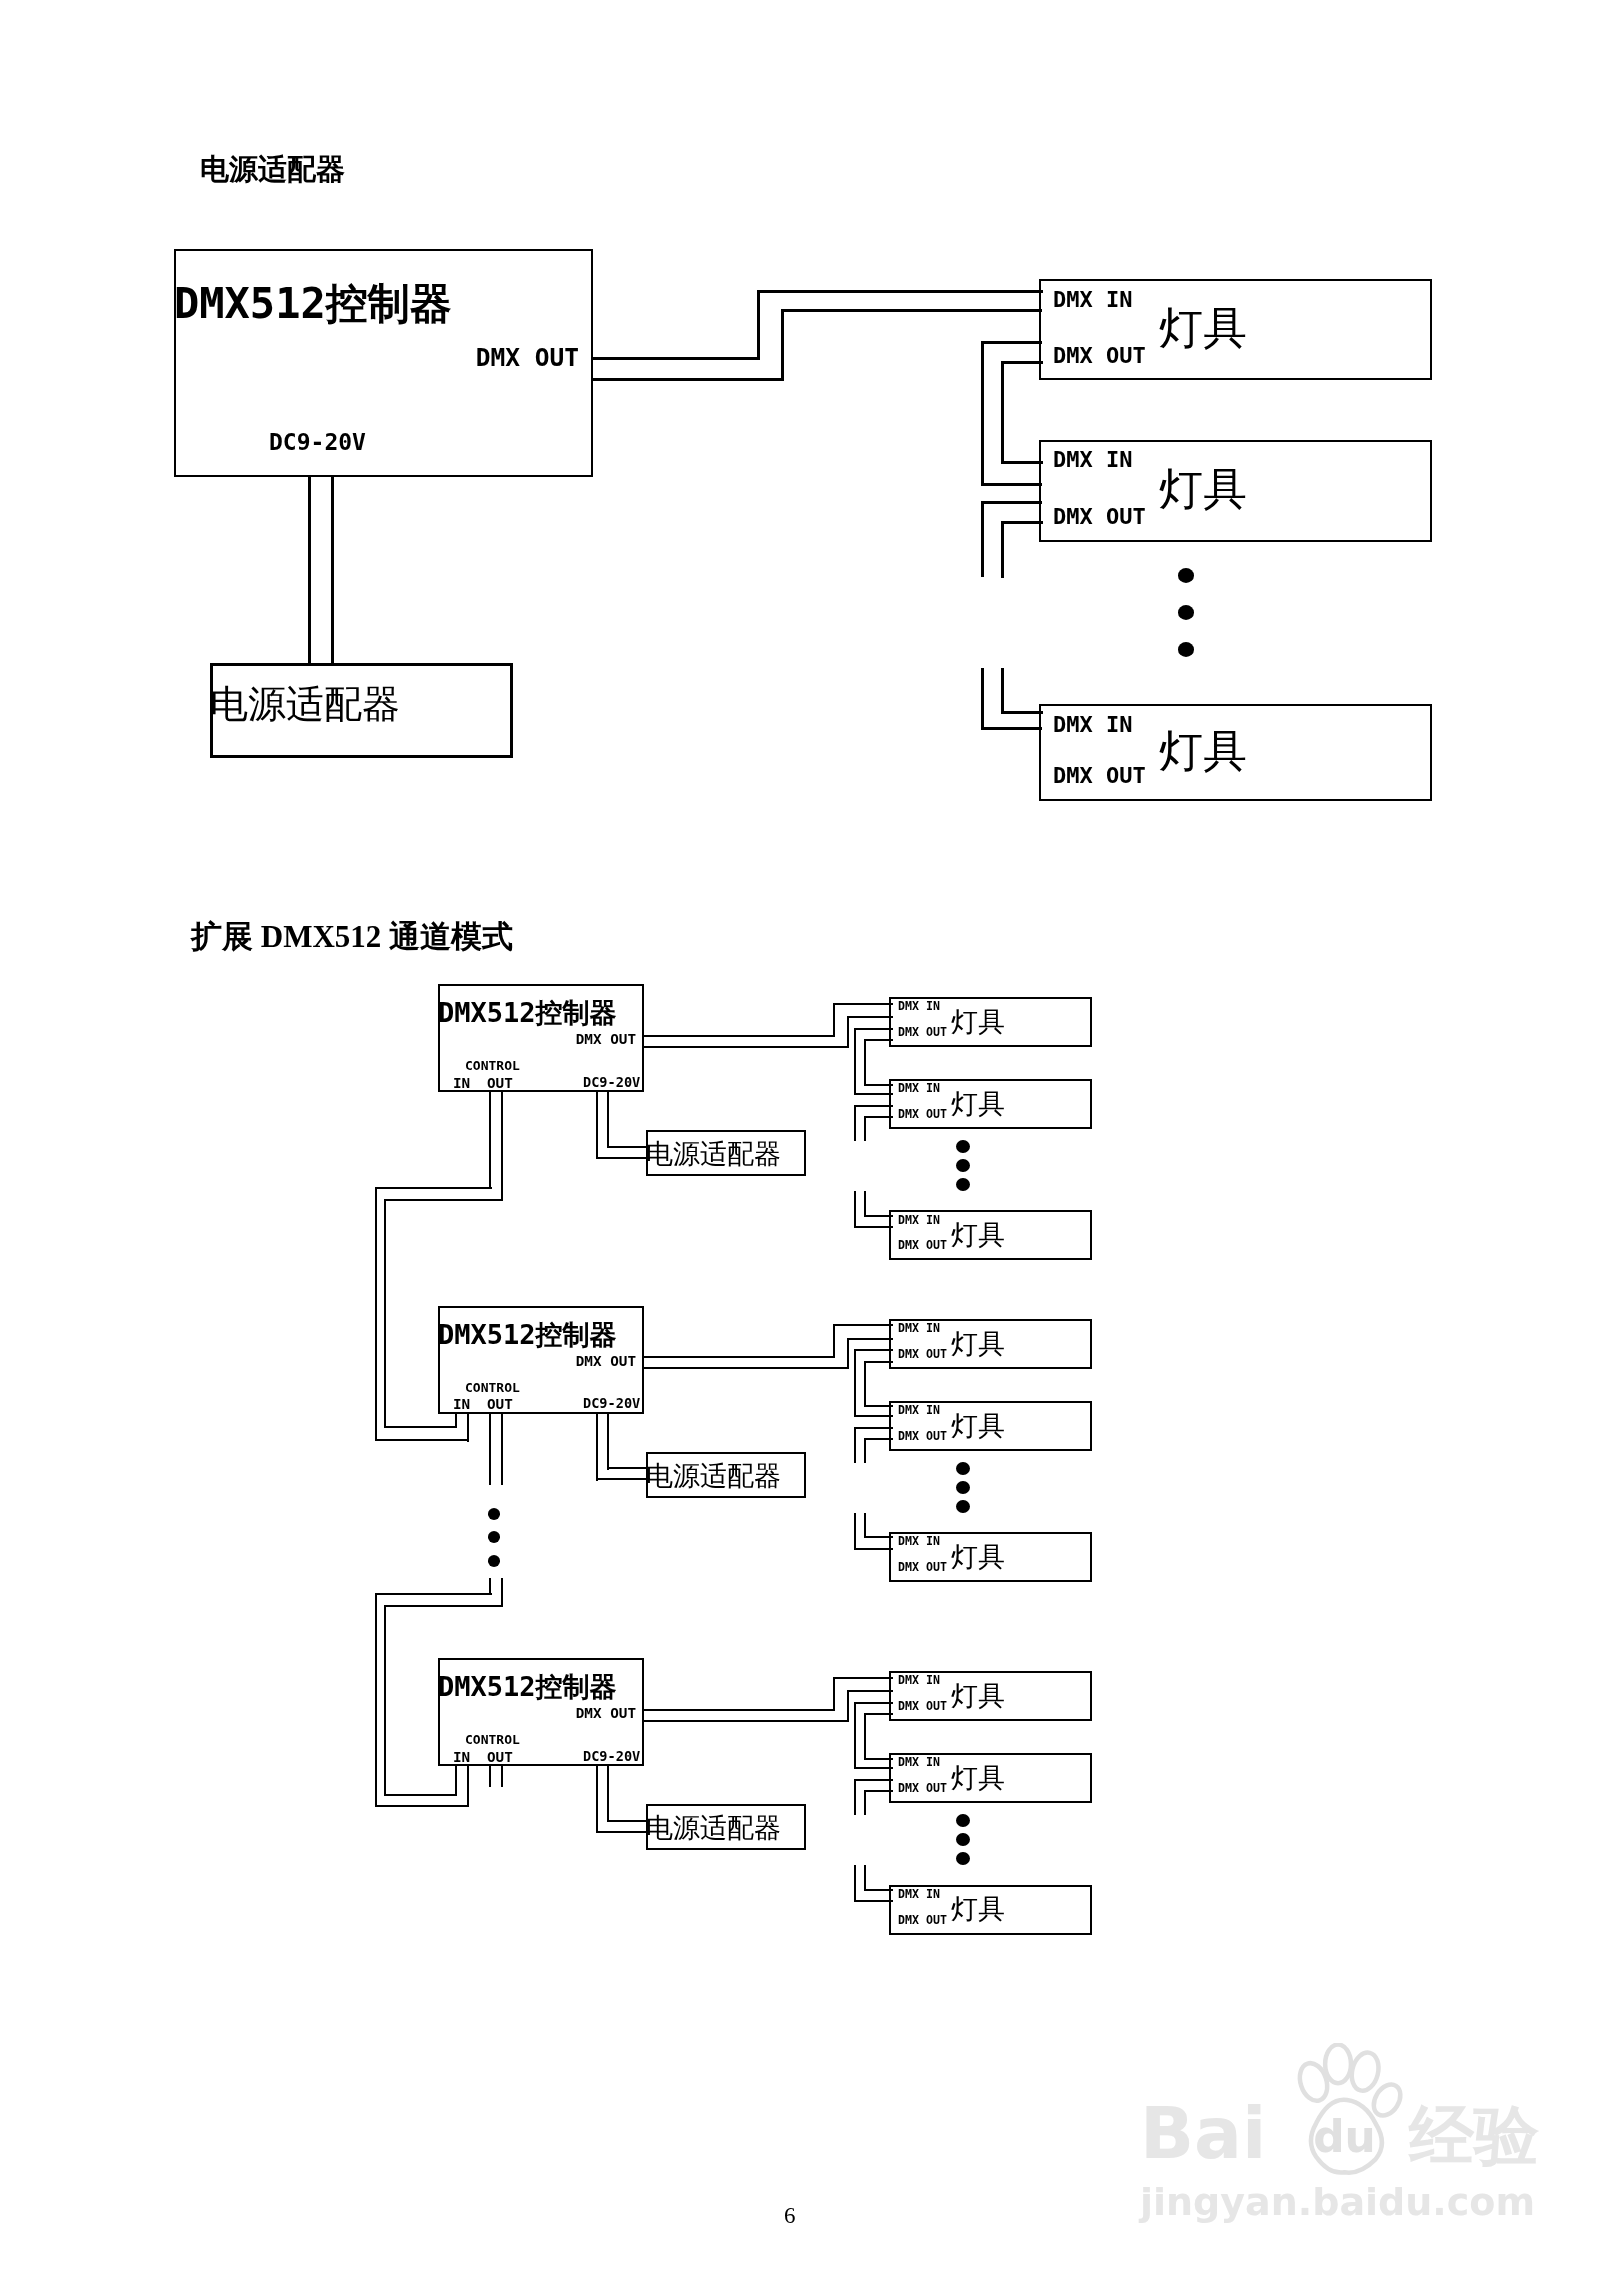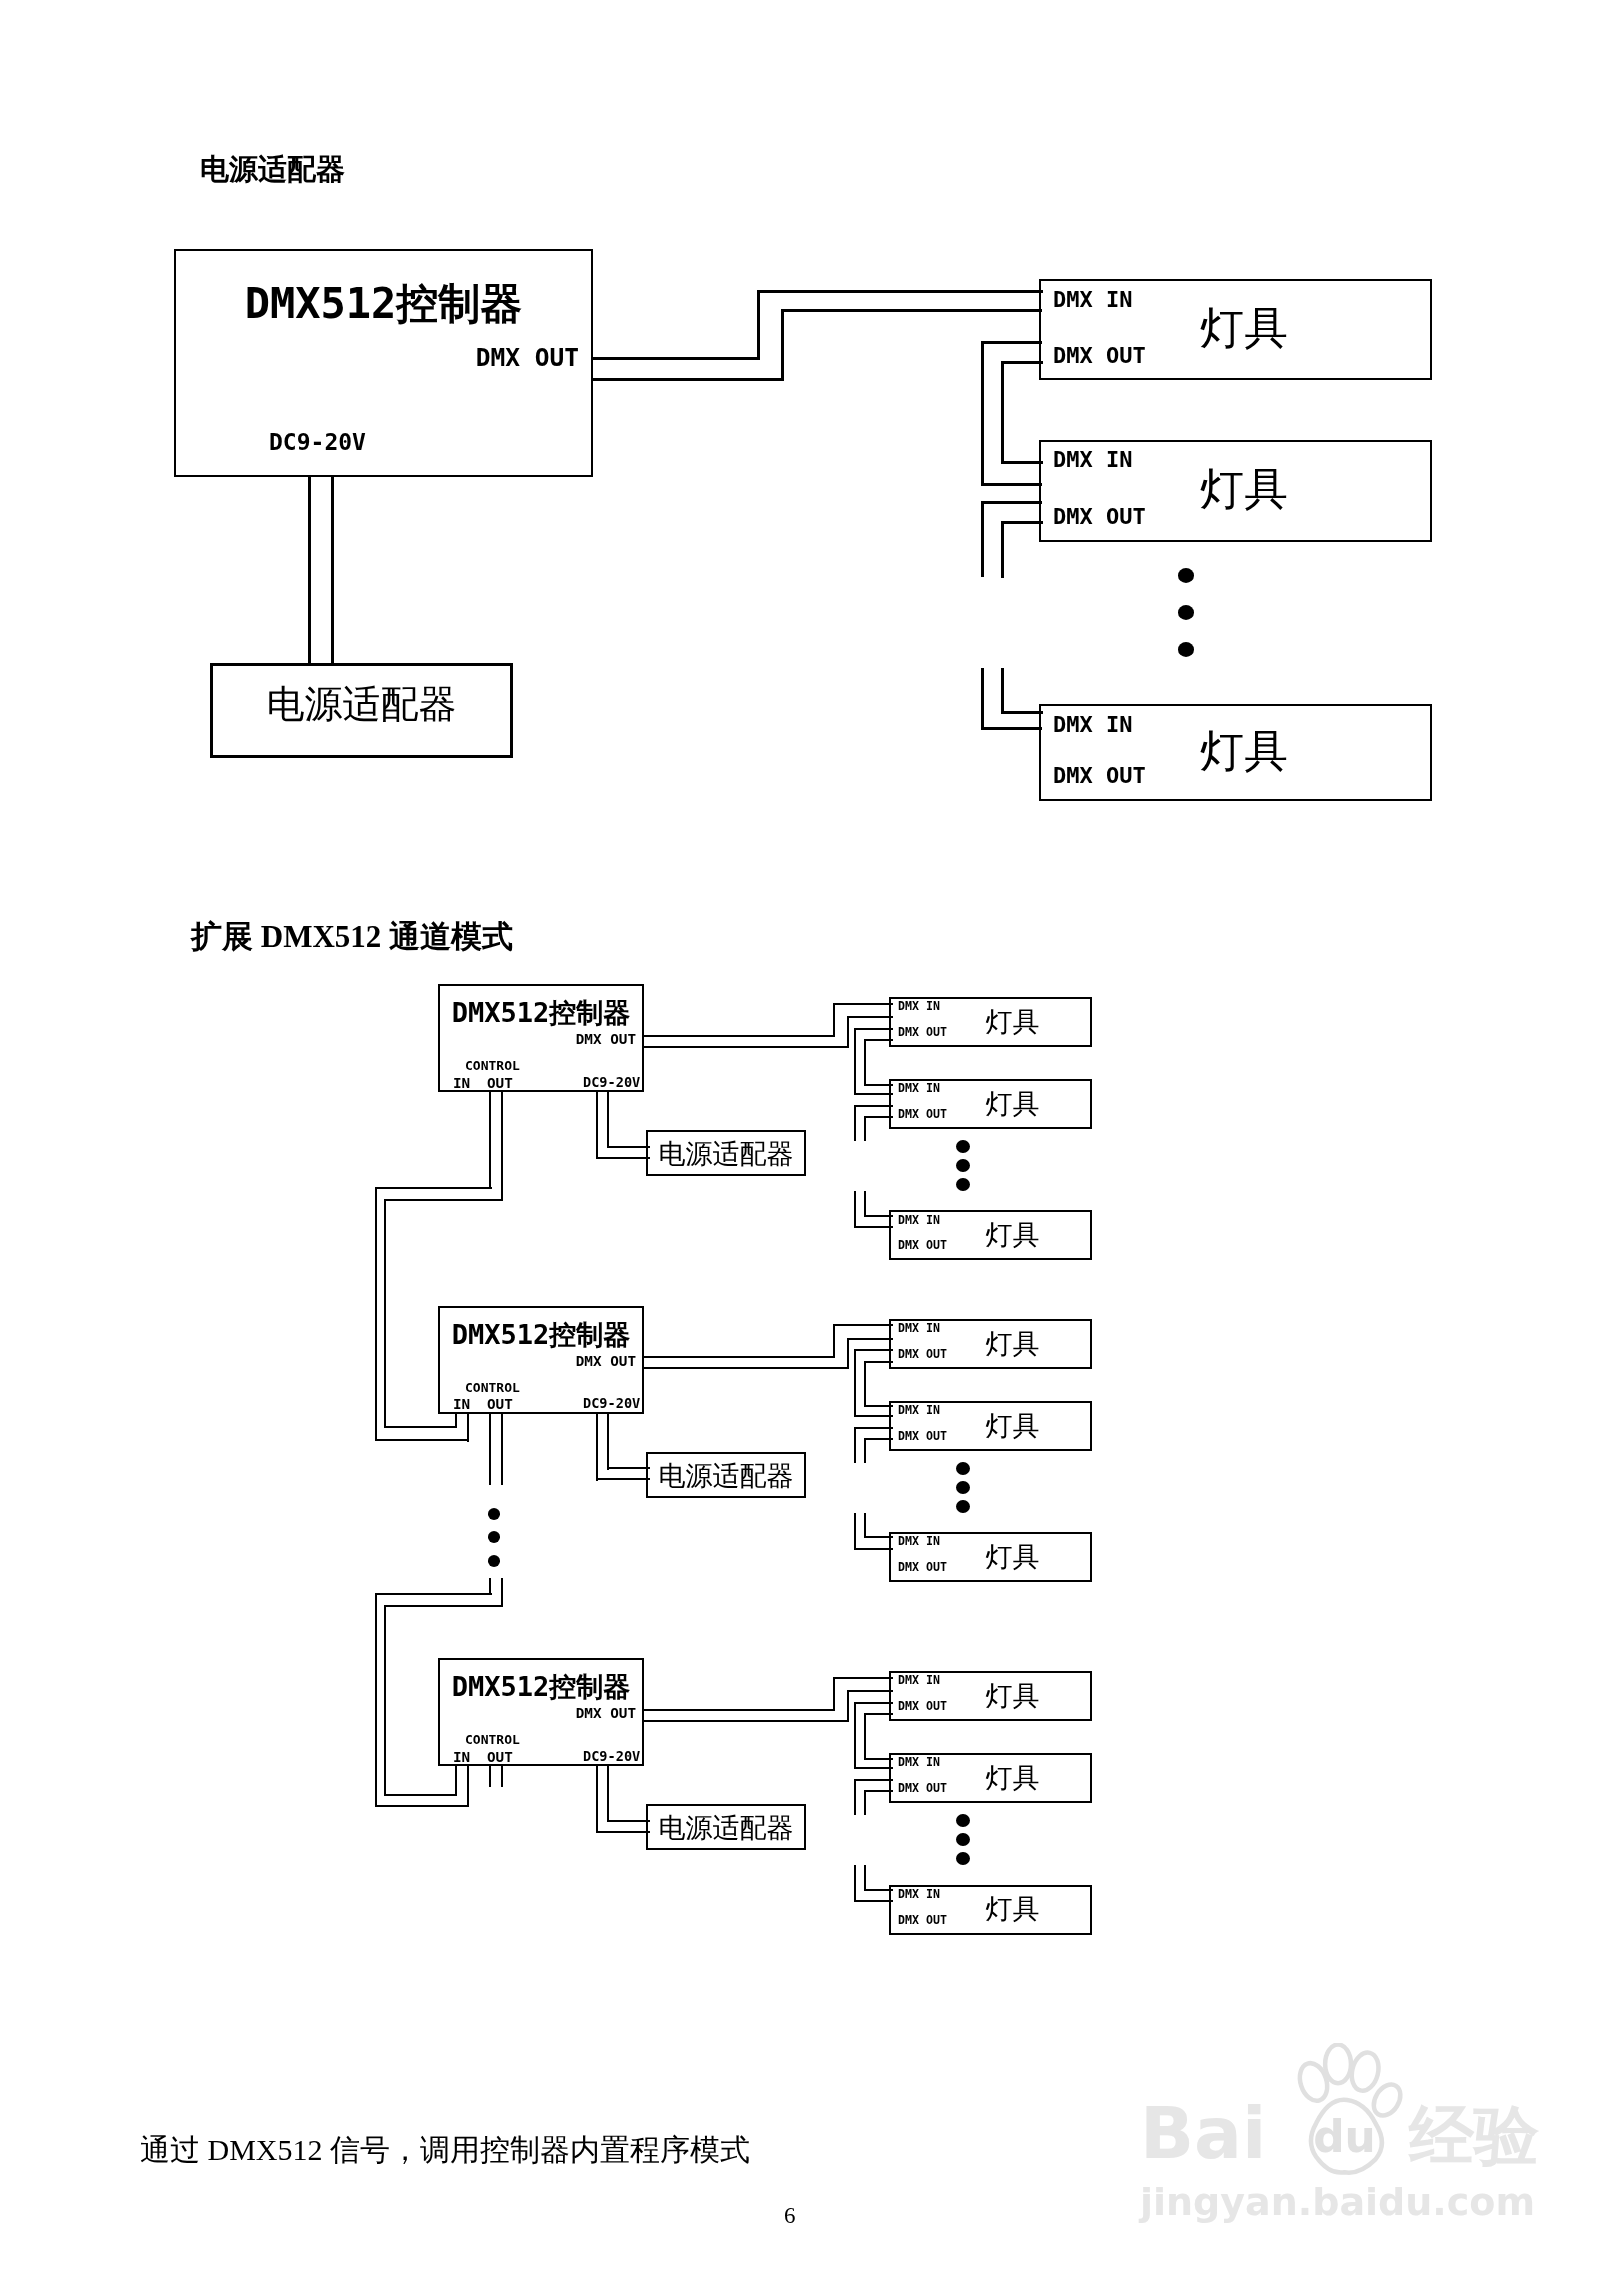--- a/index.html
+++ b/index.html
@@ -10,21 +10,21 @@
   .b5{border-width:3.4px;}
   .w{position:absolute;background:#000;display:block;}
   .d,.d2,.d3{position:absolute;background:#000;border-radius:50%;display:block;}
   .d{width:16.4px;height:15px;}
   .d2{width:13.6px;height:13px;}
   .d3{width:12.3px;height:11.6px;}
   .t{position:absolute;white-space:nowrap;color:#000;line-height:1;}
   .mono{font-family:"DejaVu Sans Mono",monospace;font-weight:bold;}
   .cjk{font-family:"DejaVu Sans Mono","DejaVu Sans",sans-serif;}
   .serif{font-family:"Liberation Serif","DejaVu Serif",serif;}
-  .ctr{text-align:center;}
+  .ctr{}
   .rgt{text-align:right;}
   .wm{position:absolute;color:#e6e6e6;font-family:"DejaVu Sans",sans-serif;font-weight:bold;line-height:1;}
 </style>
 </head>
 <body>
 
 <div class="page">
 
   <div class="t serif" style="left:200px;top:155px;font-size:29px;font-weight:bold;">电源适配器</div>
 
@@ -291,21 +291,20 @@
     <i class="w" style="left:501px;top:1578px;width:2px;height:29px;"></i>
     <i class="w" style="left:384px;top:1605px;width:119px;height:2px;"></i>
     <i class="w" style="left:384px;top:1605px;width:2px;height:191px;"></i>
     <i class="w" style="left:384px;top:1794px;width:73px;height:2px;"></i>
     <i class="w" style="left:455px;top:1766px;width:2px;height:30px;"></i>
 
     <i class="w" style="left:489px;top:1766px;width:2px;height:21px;"></i>
     <i class="w" style="left:501px;top:1766px;width:2px;height:21px;"></i>
   </div>
 
-  <div class="t serif" style="left:140px;top:2135px;font-size:30px;">通过 DMX512 信号，调用控制器内置程序模式</div>
   <div class="t serif" style="left:784px;top:2204px;font-size:23px;">6</div>
 
   <div>
     <div class="wm" style="left:1140px;top:2098px;font-size:71px;">Bai</div>
     <svg style="position:absolute;left:1280px;top:2043px;" width="129" height="136" viewBox="0 0 100 105">
       <ellipse cx="26" cy="30" rx="10" ry="15" transform="rotate(-18 26 30)" fill="#ffffff" stroke="#e0e0e0" stroke-width="3.5"></ellipse>
       <ellipse cx="45" cy="16" rx="10" ry="15" fill="#ffffff" stroke="#e0e0e0" stroke-width="3.5"></ellipse>
       <ellipse cx="66" cy="22" rx="10" ry="15" transform="rotate(14 66 22)" fill="#ffffff" stroke="#e0e0e0" stroke-width="3.5"></ellipse>
       <ellipse cx="83" cy="44" rx="9" ry="13" transform="rotate(32 83 44)" fill="#ffffff" stroke="#e0e0e0" stroke-width="3.5"></ellipse>
       <path d="M28 62 Q38 42 52 44 Q66 46 74 62 Q84 78 74 90 Q62 102 50 100 Q38 102 28 88 Q20 76 28 62 Z" fill="#ffffff" stroke="#e0e0e0" stroke-width="3.5"></path>

